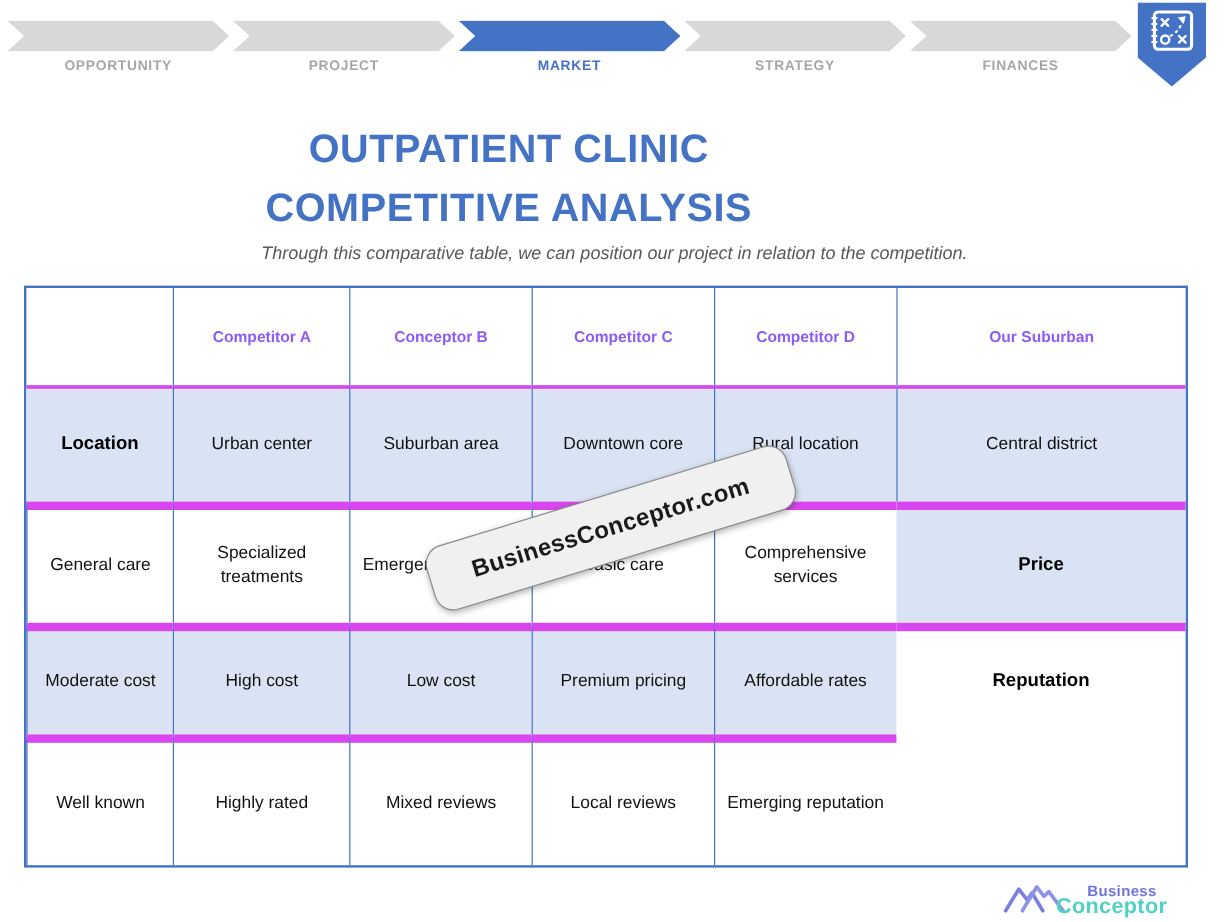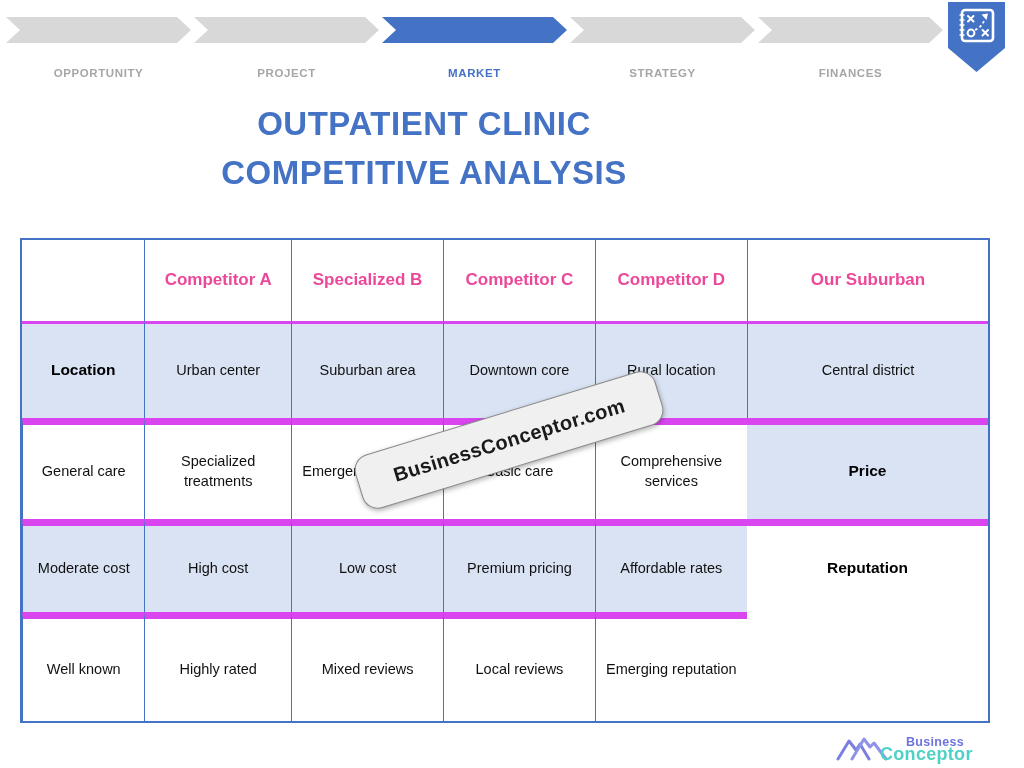--- a/index.html
+++ b/index.html
@@ -5,21 +5,21 @@
   html,body{margin:0;padding:0;}
   body{font-family:"Liberation Sans",sans-serif;background:#fff;}
   .slide{position:relative;width:1024px;height:768px;background:#ffffff;overflow:hidden;}
 
   
   .nav{position:absolute;left:6px;top:17px;display:flex;gap:3px;}
   .step{width:185px;display:flex;flex-direction:column;align-items:stretch;}
   .arrow{height:26px;background:#d8d8d8;
     clip-path:polygon(0 0,calc(100% - 14px) 0,100% 50%,calc(100% - 14px) 100%,0 100%,14px 50%);}
   .step.active .arrow{background:#4472c4;}
-  .step-label{margin-top:24px;text-align:center;font-size:11.5px;font-weight:bold;
+  .step-label{margin-top:6px;text-align:center;font-size:11.5px;font-weight:bold;
     letter-spacing:.6px;color:#a6a6a6;}
   .step.active .step-label{color:#4472c4;}
 
   
   .pennant{position:absolute;left:948px;top:2px;width:57px;height:72px;}
 
   
   .title{position:absolute;left:0;top:99px;width:848px;margin:0;text-align:center;
     font-size:33px;line-height:49px;font-weight:bold;color:#4472c4;letter-spacing:.5px;}
   .subtitle{position:absolute;left:0;top:203px;width:1024px;text-align:center;
@@ -28,21 +28,21 @@
   
   .tbl{position:absolute;left:20px;top:238px;width:970px;height:485px;
     display:grid;box-sizing:border-box;
     grid-template-columns:123fr 147fr 153fr 152fr 153fr 242fr;
     grid-template-rows:82fr 97fr 102fr 94fr 110fr;
     border:2px solid #4472c4;border-bottom-width:2.5px;background:#fff;}
   .cell{display:flex;align-items:center;justify-content:center;text-align:center;
     box-sizing:border-box;padding:4px 10px;font-size:14.5px;color:#111;
     border-left:1.4px solid #4472c4;border-top:7px solid #d946ef;line-height:1.35;}
   .cell.c0{border-left:none;}
-  .cell.r0{border-top:none;font-weight:bold;font-size:17px;color:#ec4899;text-align:center;}
+  .cell.r0{border-top:none;font-weight:bold;font-size:13px;color:#8b5cf6;text-align:center;}
   .cell.r1{border-top-width:3px;}
   .cell.rowhead{font-weight:bold;font-size:15.5px;color:#000;}
   .cell.shaded{background:#dae3f3;}
 
   
   .watermark{position:absolute;left:352px;top:412px;width:312px;height:54px;
     background:#f0f0f0;border:1px solid #8a8a8a;border-radius:16px;
     box-shadow:0 2px 5px rgba(0,0,0,.30);
     display:flex;align-items:center;justify-content:center;
     transform:rotate(-17deg);z-index:5;
@@ -93,26 +93,27 @@
       <line x1="11.5" y1="33" x2="16.5" y2="33" stroke="#fff" stroke-width="1.5"></line>
       <path d="M20 14 l5.5 5.5 M25.5 14 l-5.5 5.5" stroke="#fff" stroke-width="2" stroke-linecap="round"></path>
       <path d="M34.5 28 l5.5 5.5 M40 28 l-5.5 5.5" stroke="#fff" stroke-width="2" stroke-linecap="round"></path>
       <circle cx="23" cy="31" r="3.4" fill="none" stroke="#fff" stroke-width="2"></circle>
       <path d="M27 28 C 32 26 35 22 37 16.5" fill="none" stroke="#fff" stroke-width="1.8" stroke-dasharray="2.6 2.6"></path>
       <path d="M33.5 12.5 L40 11.5 L38.5 18 Z" fill="#fff"></path>
     </svg>
   </div>
 
   <h1 class="title"><span>OUTPATIENT CLINIC</span><br><span>COMPETITIVE ANALYSIS</span></h1>
+  <div class="subtitle">Through this comparative table, we can position our project in relation to the competition.</div>
 
   <div class="tbl">
 
     <div class="cell r0 c0"></div>
     <div class="cell r0 c1">Competitor A</div>
-    <div class="cell r0 c2">Specialized B</div>
+    <div class="cell r0 c2">Conceptor B</div>
     <div class="cell r0 c3">Competitor C</div>
     <div class="cell r0 c4">Competitor D</div>
     <div class="cell r0 c5">Our Suburban</div>
 
     <div class="cell r1 c0 rowhead shaded">Location</div>
     <div class="cell r1 c1 shaded">Urban center</div>
     <div class="cell r1 c2 shaded">Suburban area</div>
     <div class="cell r1 c3 shaded">Downtown core</div>
     <div class="cell r1 c4 shaded">Rural location</div>
     <div class="cell r1 c5 shaded">Central district</div>

